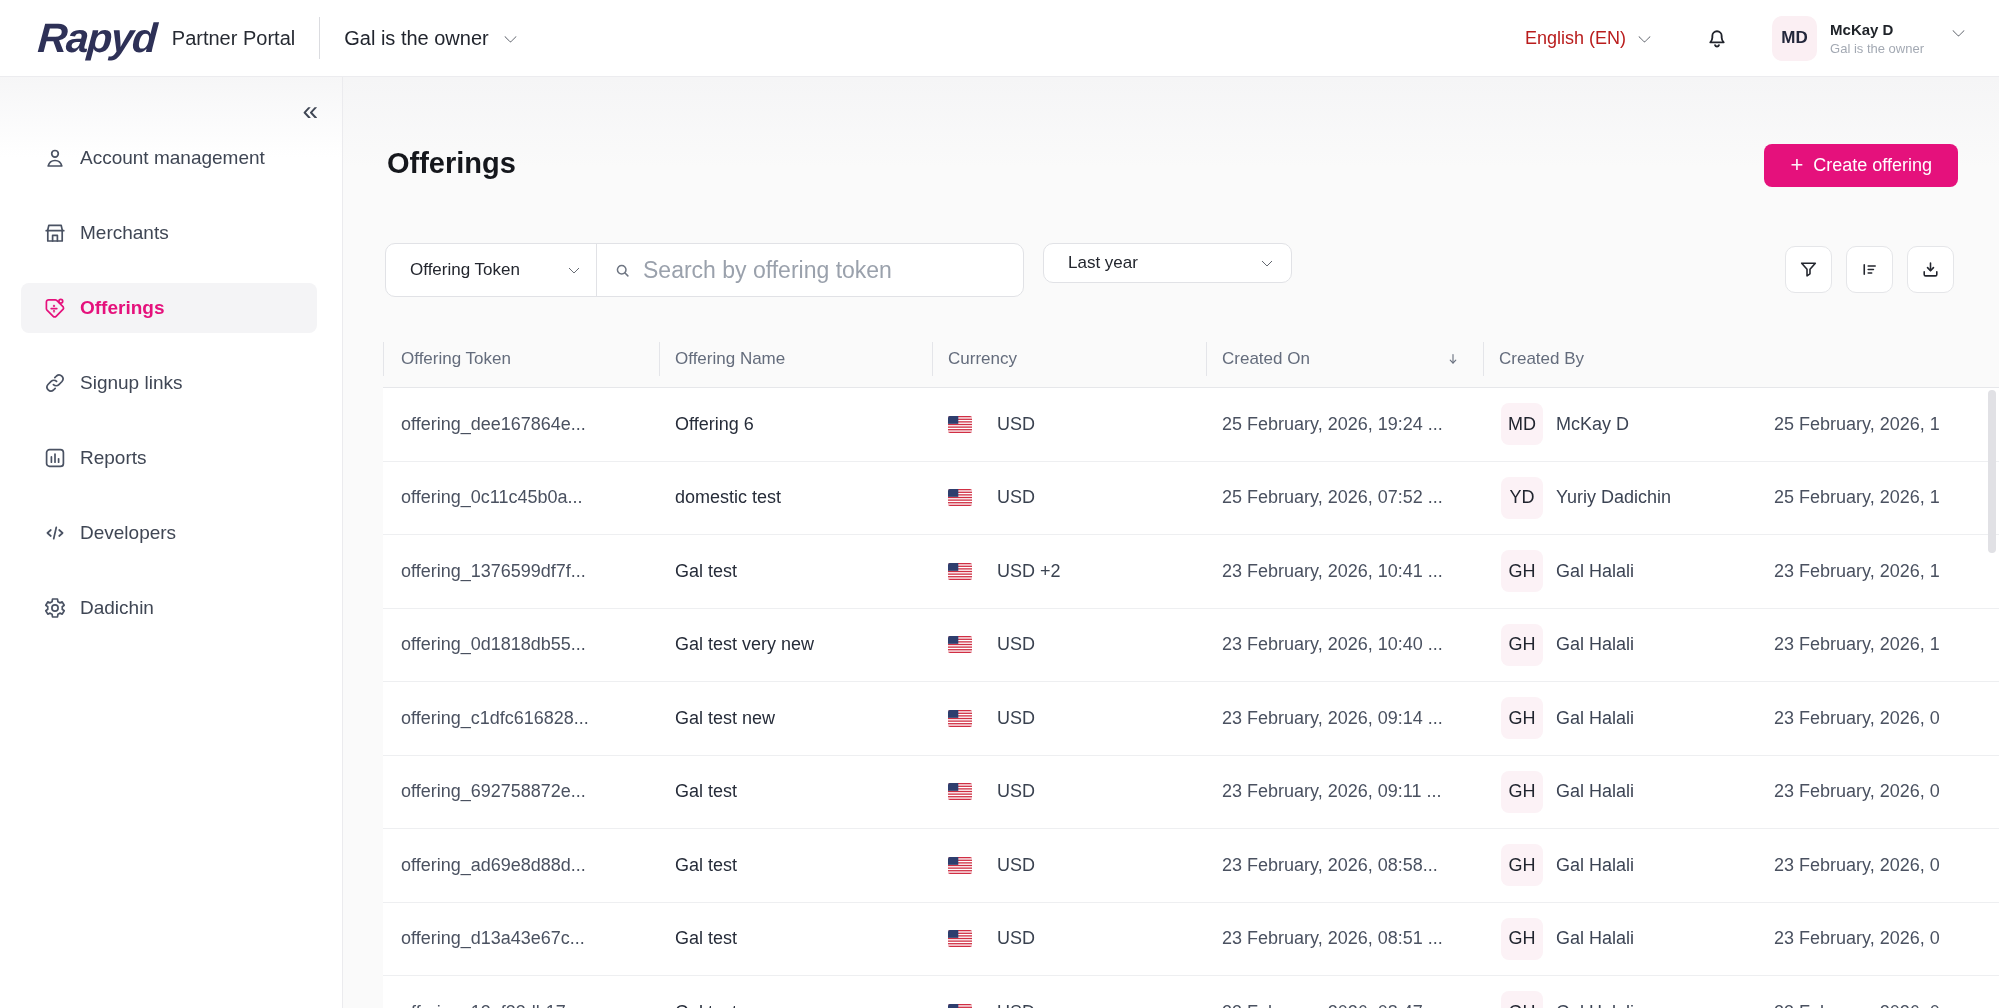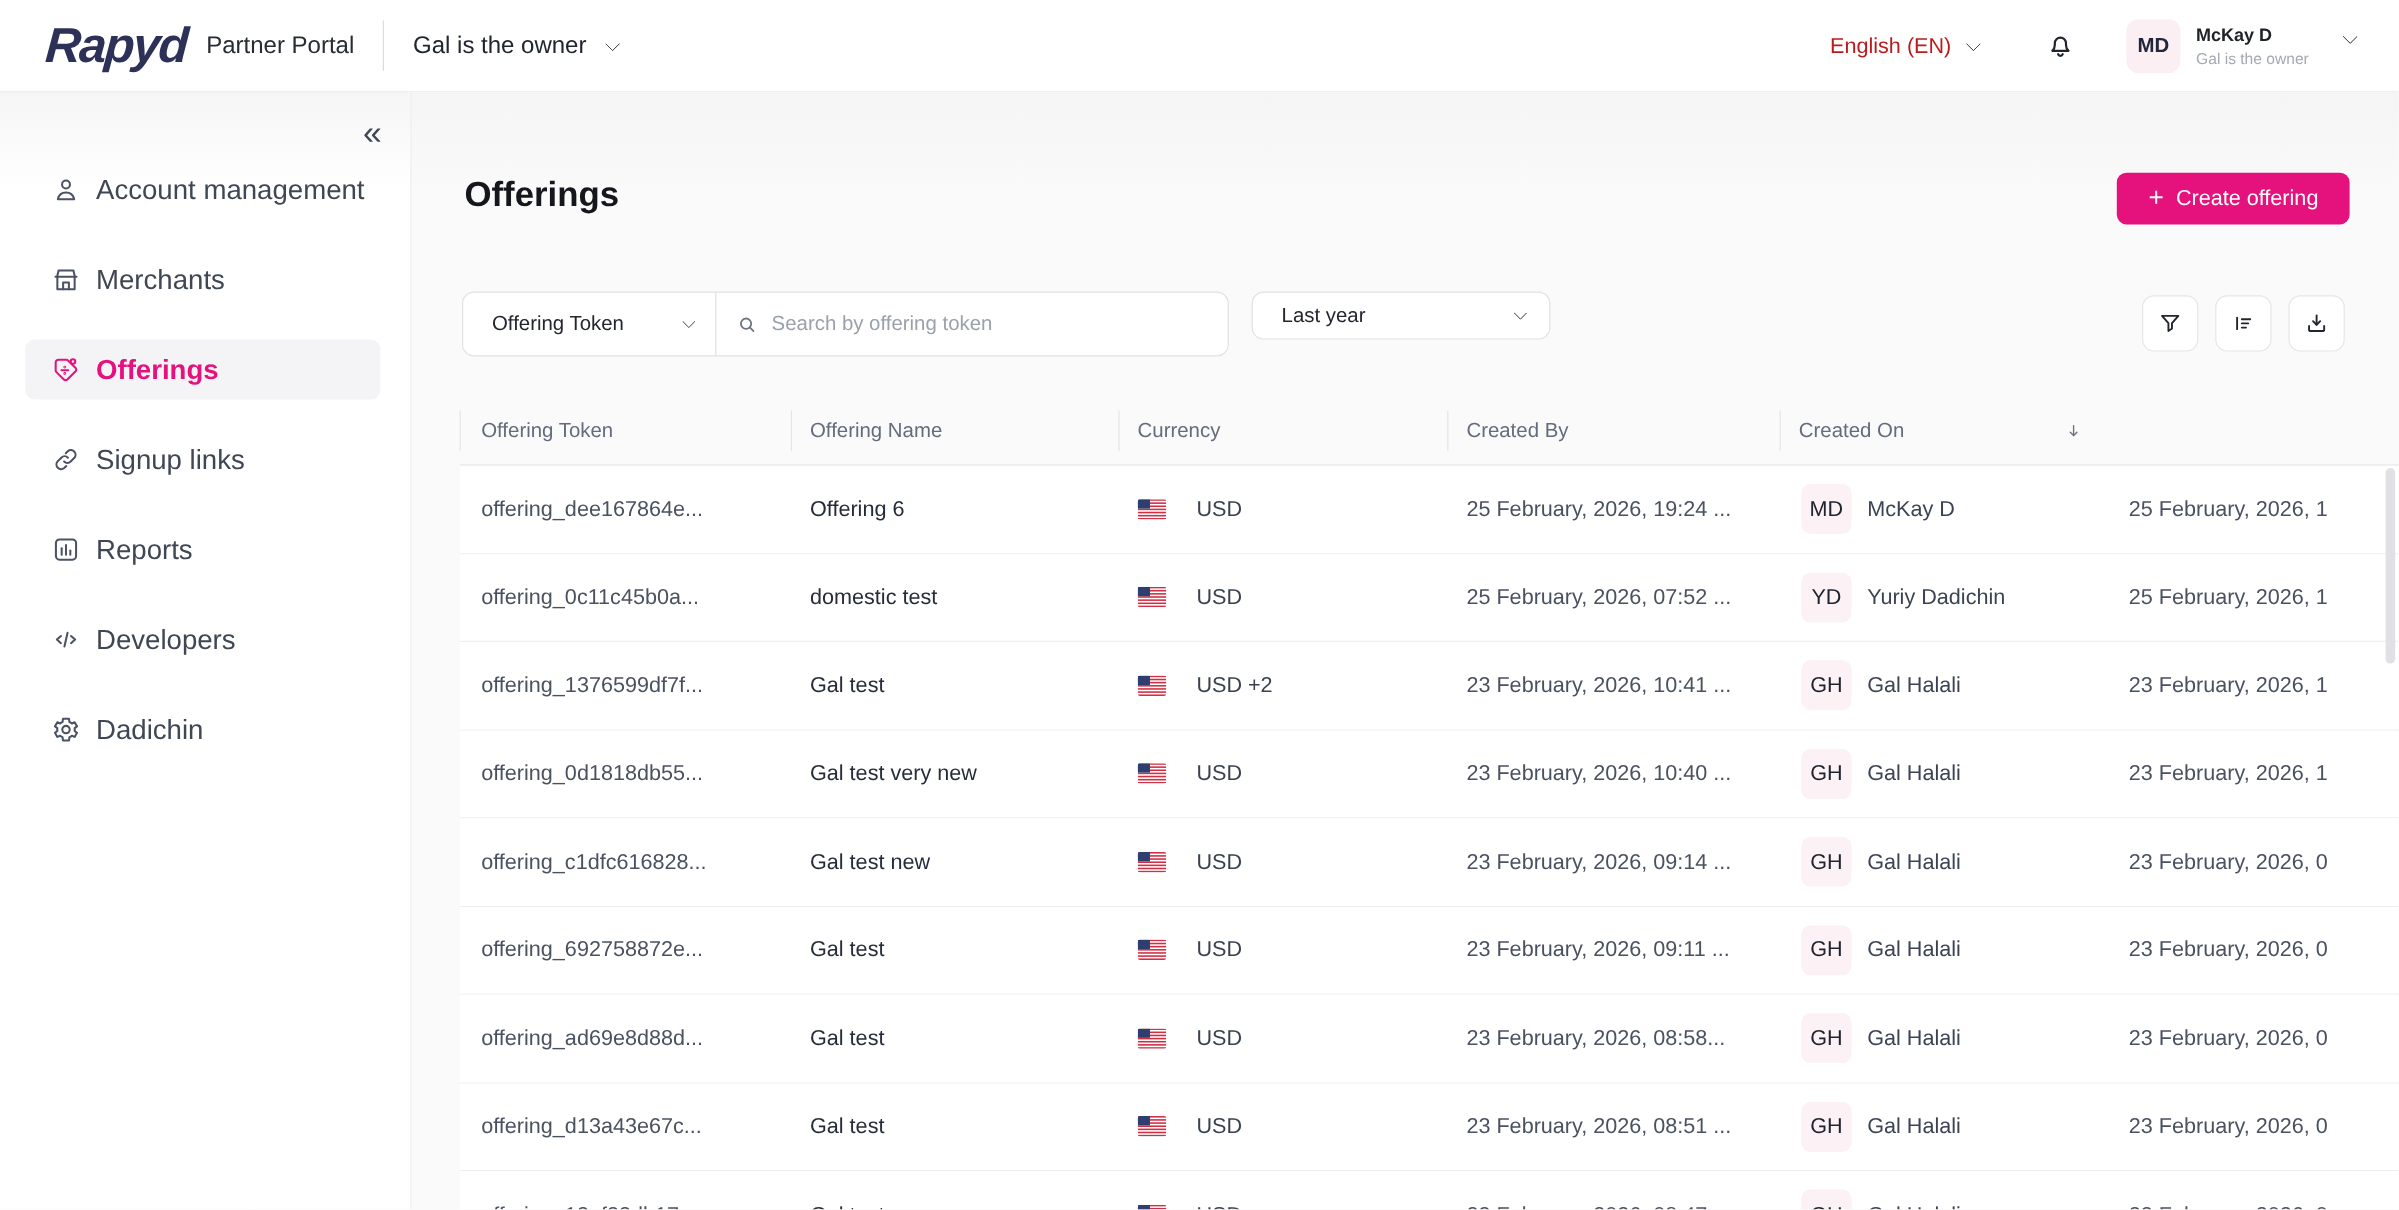--- a/index.html
+++ b/index.html
@@ -41,21 +41,21 @@
   .usermenu .chev{color:#383D47;margin-left:30px;align-self:flex-start;margin-top:10px;}
 
   
   .sidebar{position:absolute;left:0;top:77px;width:343px;height:931px;background:#fff;
     border-right:1px solid #EBEBEE;background:linear-gradient(180deg,#F6F6F7 0,#FFFFFF 80px);}
   .collapse-btn{position:absolute;top:20px;right:24px;font-size:28px;color:#3F4654;cursor:pointer;line-height:1;}
   .side-menu{position:absolute;top:56px;left:0;right:0;display:flex;flex-direction:column;gap:25px;}
   .side-item{height:50px;margin:0 25px 0 21px;border-radius:8px;display:flex;align-items:center;
     padding-left:22px;cursor:pointer;color:#3F4654;}
   .side-item .side-icon{width:24px;height:24px;color:#4A5263;}
-  .side-item .side-label{margin-left:13px;font-size:23px;}
+  .side-item .side-label{margin-left:13px;font-size:19px;}
   .side-item.active{background:var(--active-item-bg);}
   .side-item.active .side-label{color:var(--brand-pink);font-weight:700;}
   .side-item.active .side-icon{color:var(--brand-pink);}
 
   
   .content{position:absolute;left:343px;top:77px;width:1656px;height:931px;
     background:linear-gradient(180deg,#F5F5F6 0,#FAFAFA 90px);}
   .page-title{position:absolute;left:44px;top:70px;font-size:29px;font-weight:700;color:#15171C;}
   .create-btn{position:absolute;right:41px;top:67px;height:43px;padding:0 26px;border:none;border-radius:8px;
     background:var(--brand-pink);color:#fff;display:flex;align-items:center;gap:10px;cursor:pointer;
@@ -65,21 +65,21 @@
 
   
   .filter-group{position:absolute;left:42px;top:166px;height:54px;width:639px;background:#fff;
     border:1px solid #E1E2E6;border-radius:10px;display:flex;align-items:stretch;}
   .field-select{width:211px;display:flex;align-items:center;padding:0 18px 0 24px;cursor:pointer;
     border-right:1px solid #E1E2E6;}
   .field-select .txt{font-size:17px;color:#23262E;}
   .field-select .chev{color:#4A4F59;margin-left:auto;width:8px;height:8px;}
   .search-box{flex:1;display:flex;align-items:center;padding-left:16px;}
   .search-box svg{color:#6E7582;}
-  .search-box input{border:none;outline:none;background:transparent;font-size:17px;margin-left:11px;flex:1;
+  .search-box input{border:none;outline:none;background:transparent;font-size:23px;margin-left:11px;flex:1;
     font-family:inherit;color:#7f1d1d;}
   .search-box input::placeholder{color:#9AA1AC;}
   .date-select{position:absolute;left:700px;top:166px;width:249px;height:40px;background:#fff;
     border:1px solid #E1E2E6;border-radius:10px;display:flex;align-items:center;
     padding:0 20px 0 24px;cursor:pointer;}
   .date-select .txt{font-size:17px;color:#23262E;}
   .date-select .chev{color:#4A4F59;margin-left:auto;width:8px;height:8px;}
   .tool-btns{position:absolute;top:169px;right:45px;display:flex;gap:14px;}
   .tool-btn{width:47px;height:47px;border-radius:10px;border:1px solid #E5E6E9;background:#fff;cursor:pointer;
     display:flex;align-items:center;justify-content:center;color:#23262E;}
@@ -277,31 +277,31 @@
     <div class="th">
         <span>Offering Token</span>
       </div>
     <div class="th">
         <span>Offering Name</span>
       </div>
     <div class="th">
         <span>Currency</span>
       </div>
     <div class="th">
-        <span>Created By</span>
-      </div>
-    <div class="th">
       <span>Created On</span>
       <span class="sort-arrow">
         <svg width="16" height="16" viewBox="0 0 24 24" fill="none" stroke="currentColor" stroke-width="1.7" stroke-linecap="round" stroke-linejoin="round">
             <path d="M12 5.5v12.5"></path>
             <path d="m7.8 13.8 4.2 4.2 4.2-4.2"></path>
           </svg>
       </span>
     </div>
+    <div class="th">
+        <span>Created By</span>
+      </div>
   </div>
 
   <div class="tbl-body">
   <div class="row">
     <div class="td token">offering_dee167864e...</div>
     <div class="td name">Offering 6</div>
     <div class="td currency">
       <span class="flag">
             <svg width="24" height="17" viewBox="0 0 24 17">
               <rect width="24" height="17" fill="#fff"></rect>

